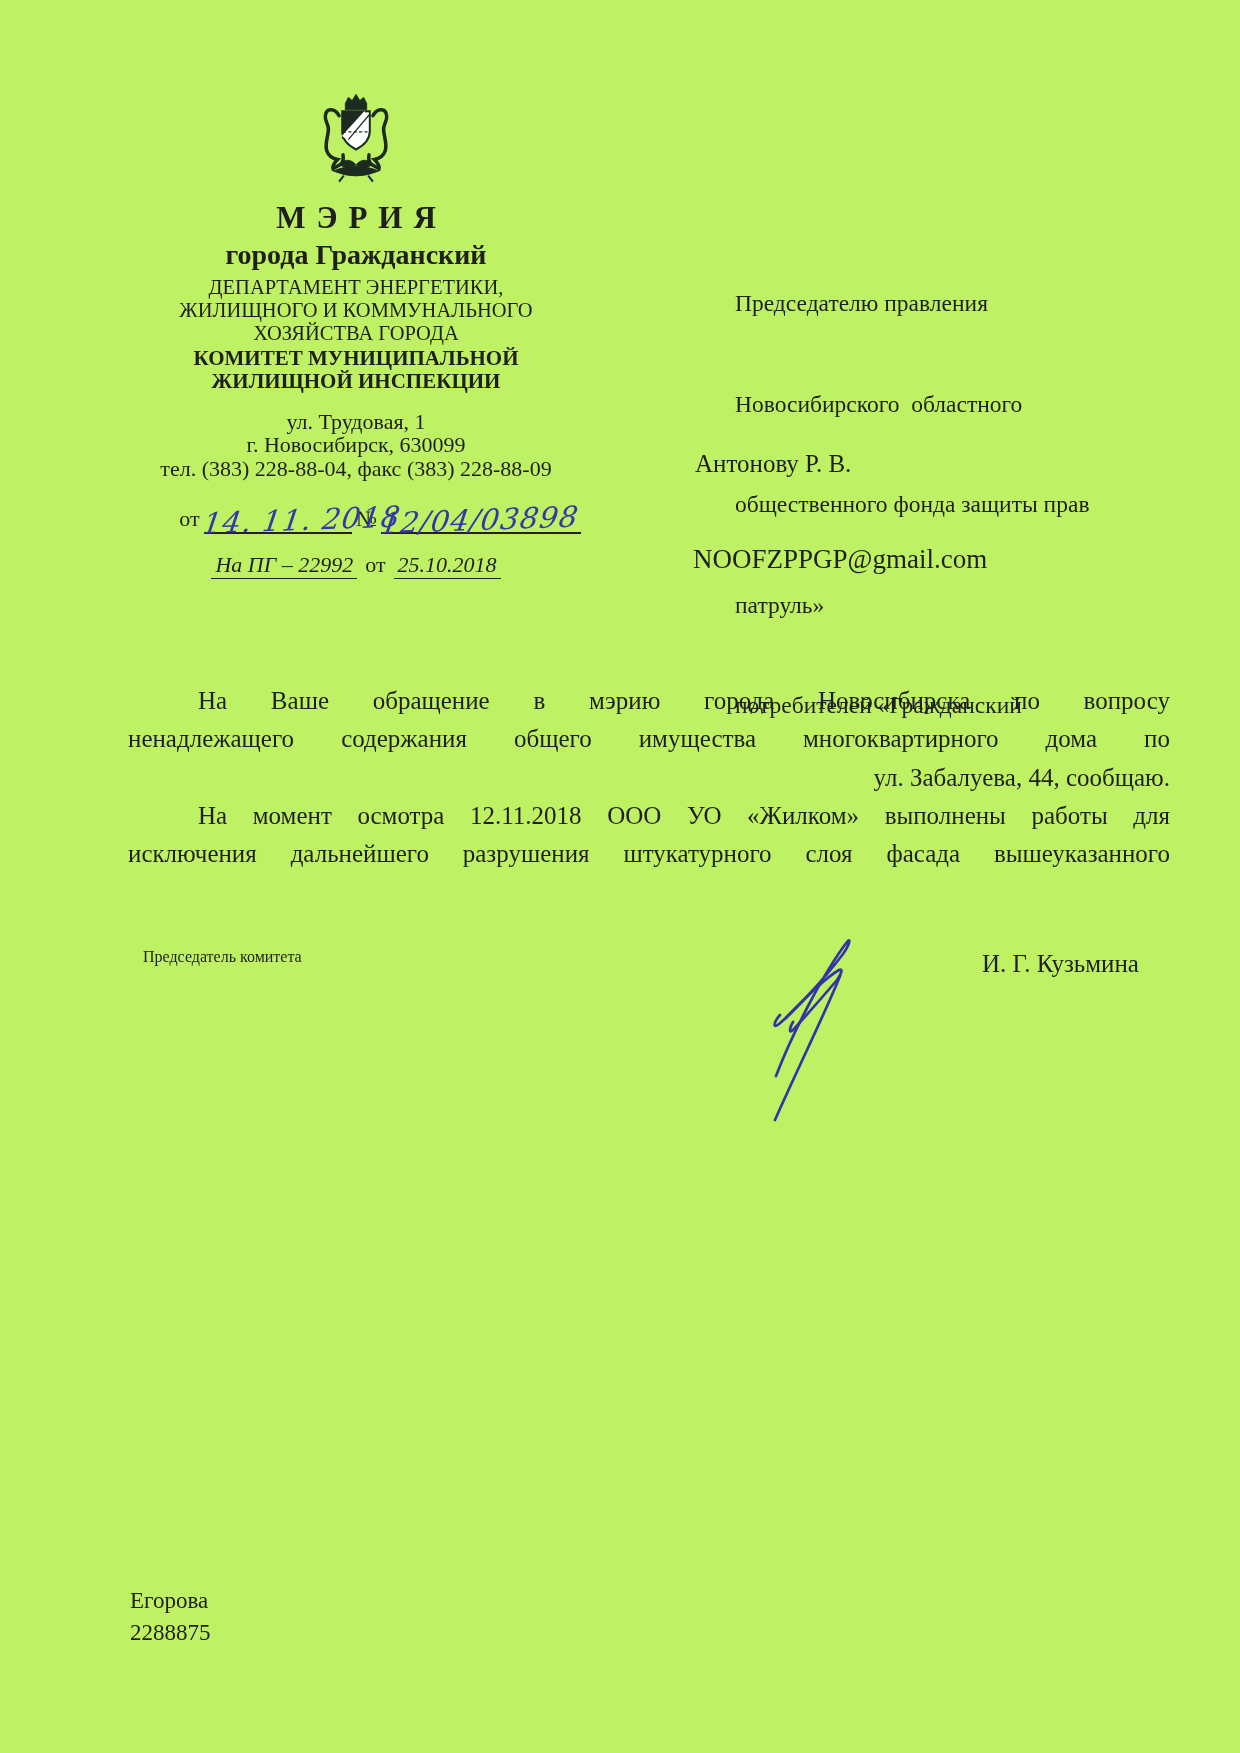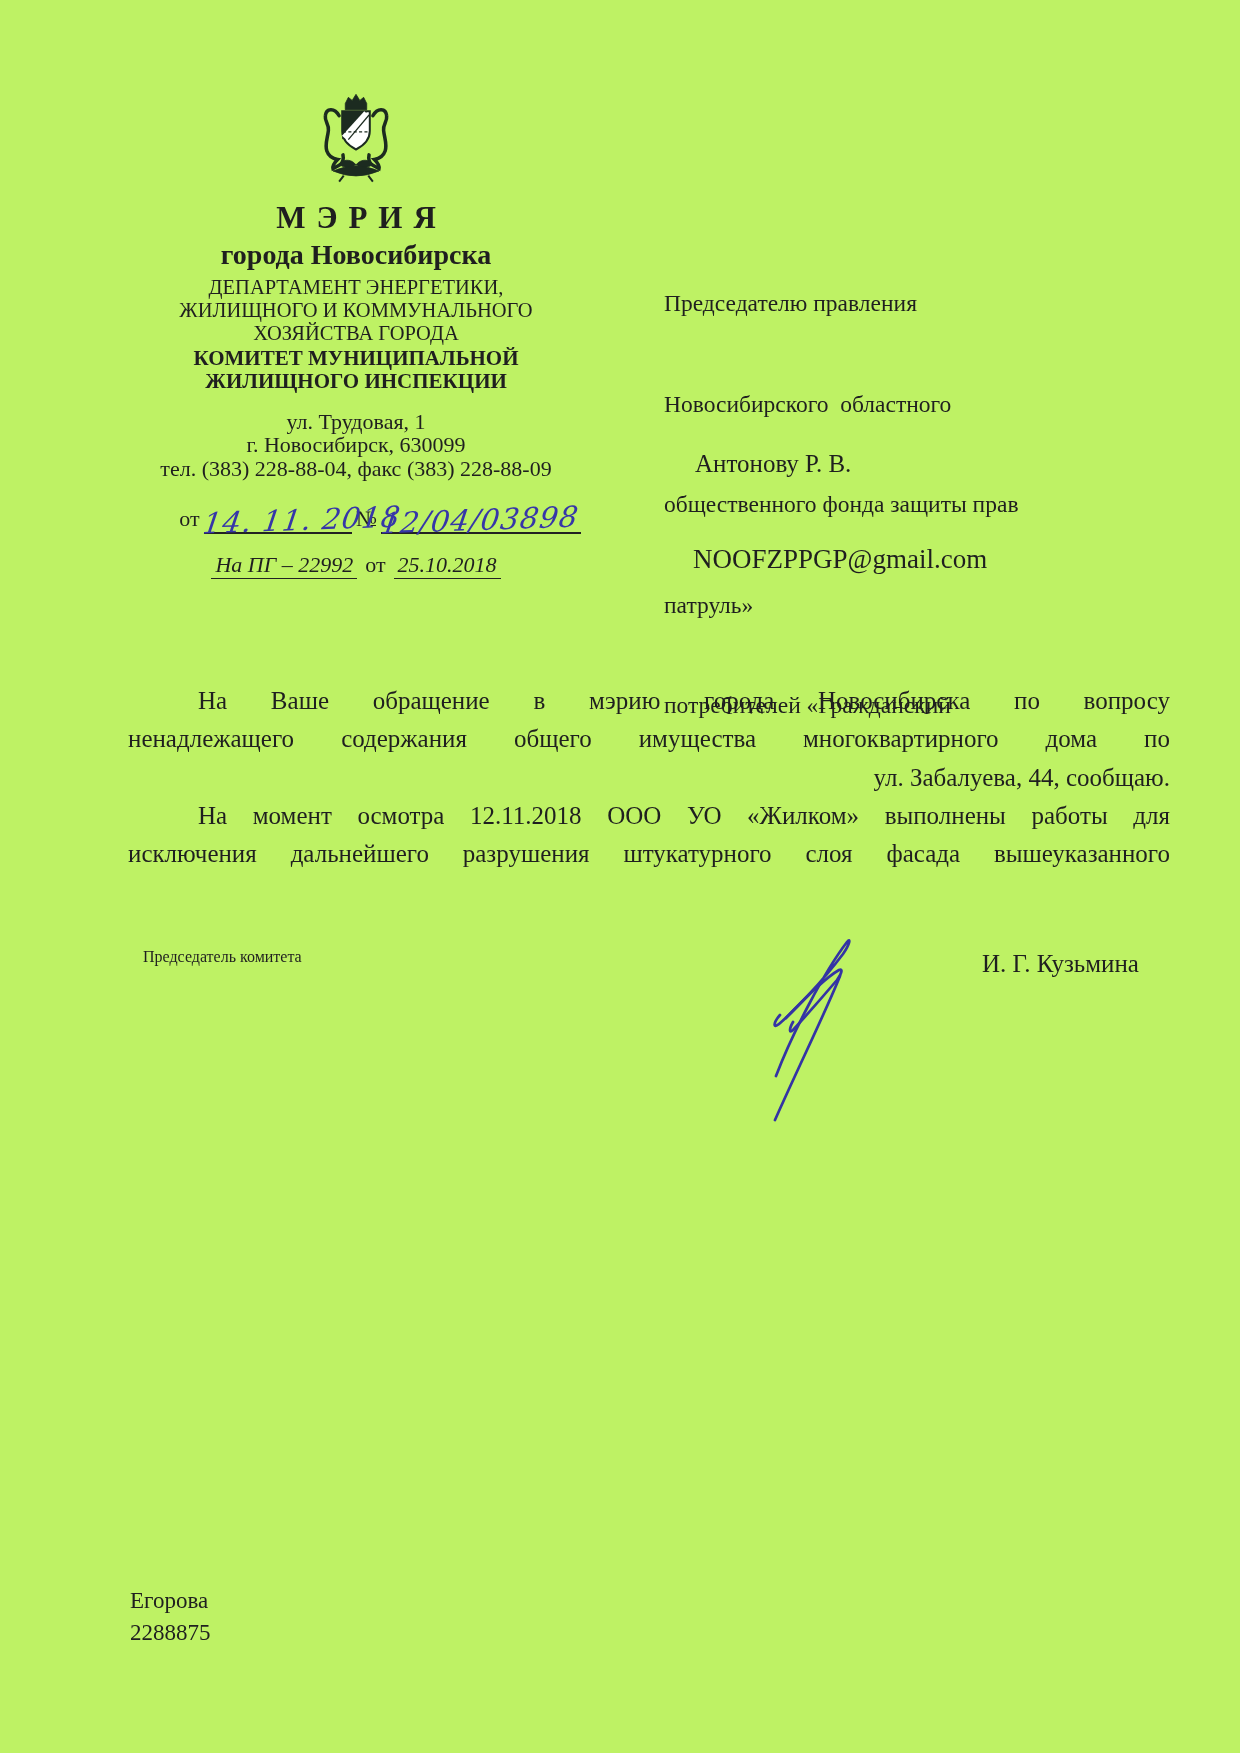--- a/index.html
+++ b/index.html
@@ -45,21 +45,21 @@
     transform:skewX(-10deg) rotate(-2deg) translateY(3px);
     white-space:nowrap;letter-spacing:1px;
   }
   .incoming{
     margin-top:18px;font-size:22px;
   }
   .u{border-bottom:1.8px solid #222;padding:0 4px 1px 4px;font-style:italic;}
   .incoming .mid{padding:0 8px;}
   
   .recipient{
-    position:absolute;left:664px;top:220px;width:420px;
+    position:absolute;left:735px;top:220px;width:420px;
     font-size:23.5px;line-height:33.5px;white-space:pre-wrap;
   }
   .recipient-name{
     position:absolute;left:695px;top:450px;font-size:25px;
   }
   .recipient-email{
     position:absolute;left:693px;top:544px;font-size:27px;
   }
   
   .body-text{
@@ -104,31 +104,31 @@
         </g>
 
         <path d="M60 95 c-7 -9 -19 -7 -21 0 c7 5 16 4 21 0 z" stroke-width="1"></path>
         <path d="M60 95 c7 -9 19 -7 21 0 c-7 5 -16 4 -21 0 z" stroke-width="1"></path>
         <path d="M30 103 Q60 90 90 103 Q60 116 30 103 Z" stroke-width="1"></path>
         <path d="M44 109 l-6 8 M76 109 l6 8" fill="none" stroke-width="2.6"></path>
       </g>
     </svg>
 
     <div class="org-top">МЭРИЯ</div>
-    <div class="org-city">города Новосибирска</div>
+    <div class="org-city">города Гражданский</div>
 
     <div class="dept">
       <div>ДЕПАРТАМЕНТ ЭНЕРГЕТИКИ,</div>
       <div>ЖИЛИЩНОГО И КОММУНАЛЬНОГО</div>
       <div>ХОЗЯЙСТВА ГОРОДА</div>
     </div>
 
     <div class="committee">
       <div>КОМИТЕТ МУНИЦИПАЛЬНОЙ</div>
-      <div>ЖИЛИЩНОГО ИНСПЕКЦИИ</div>
+      <div>ЖИЛИЩНОЙ ИНСПЕКЦИИ</div>
     </div>
 
     <div class="addr">
       <div>ул. Трудовая, 1</div>
       <div>г. Новосибирск, 630099</div>
       <div>тел. (383) 228-88-04, факс (383) 228-88-09</div>
     </div>
 
     <div class="ref-row">
       <span class="lbl">от</span>

